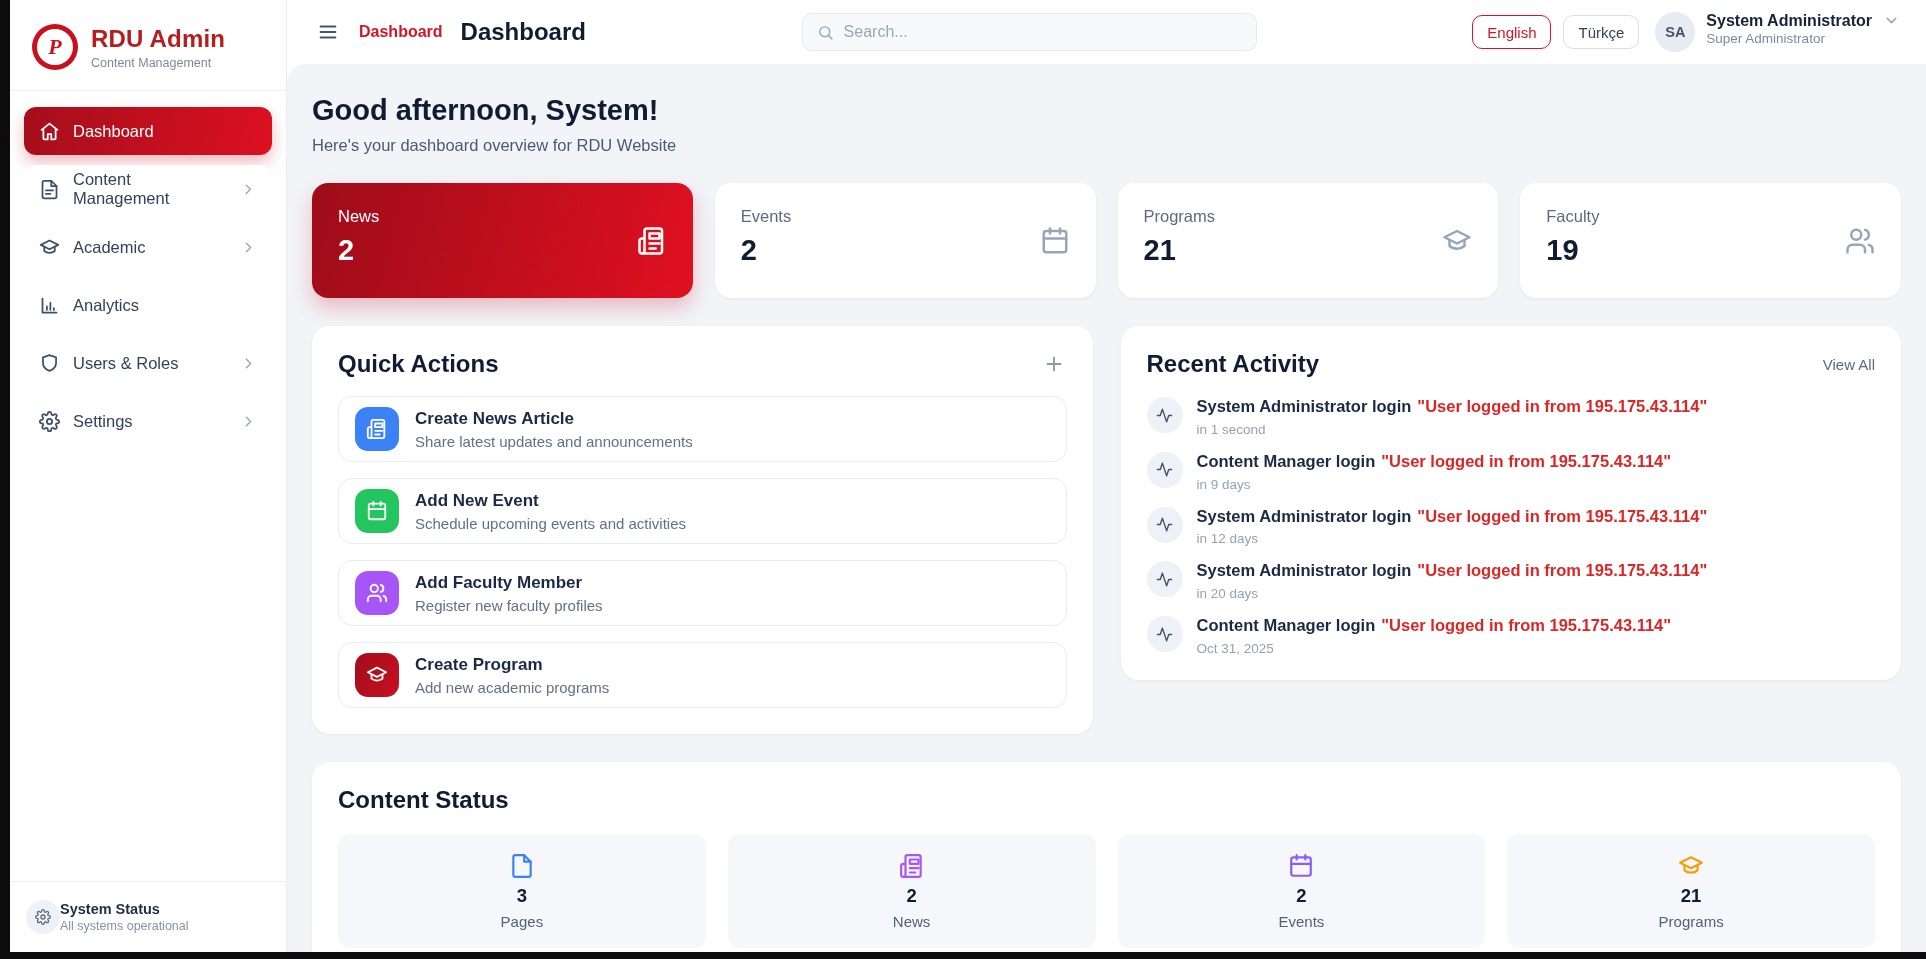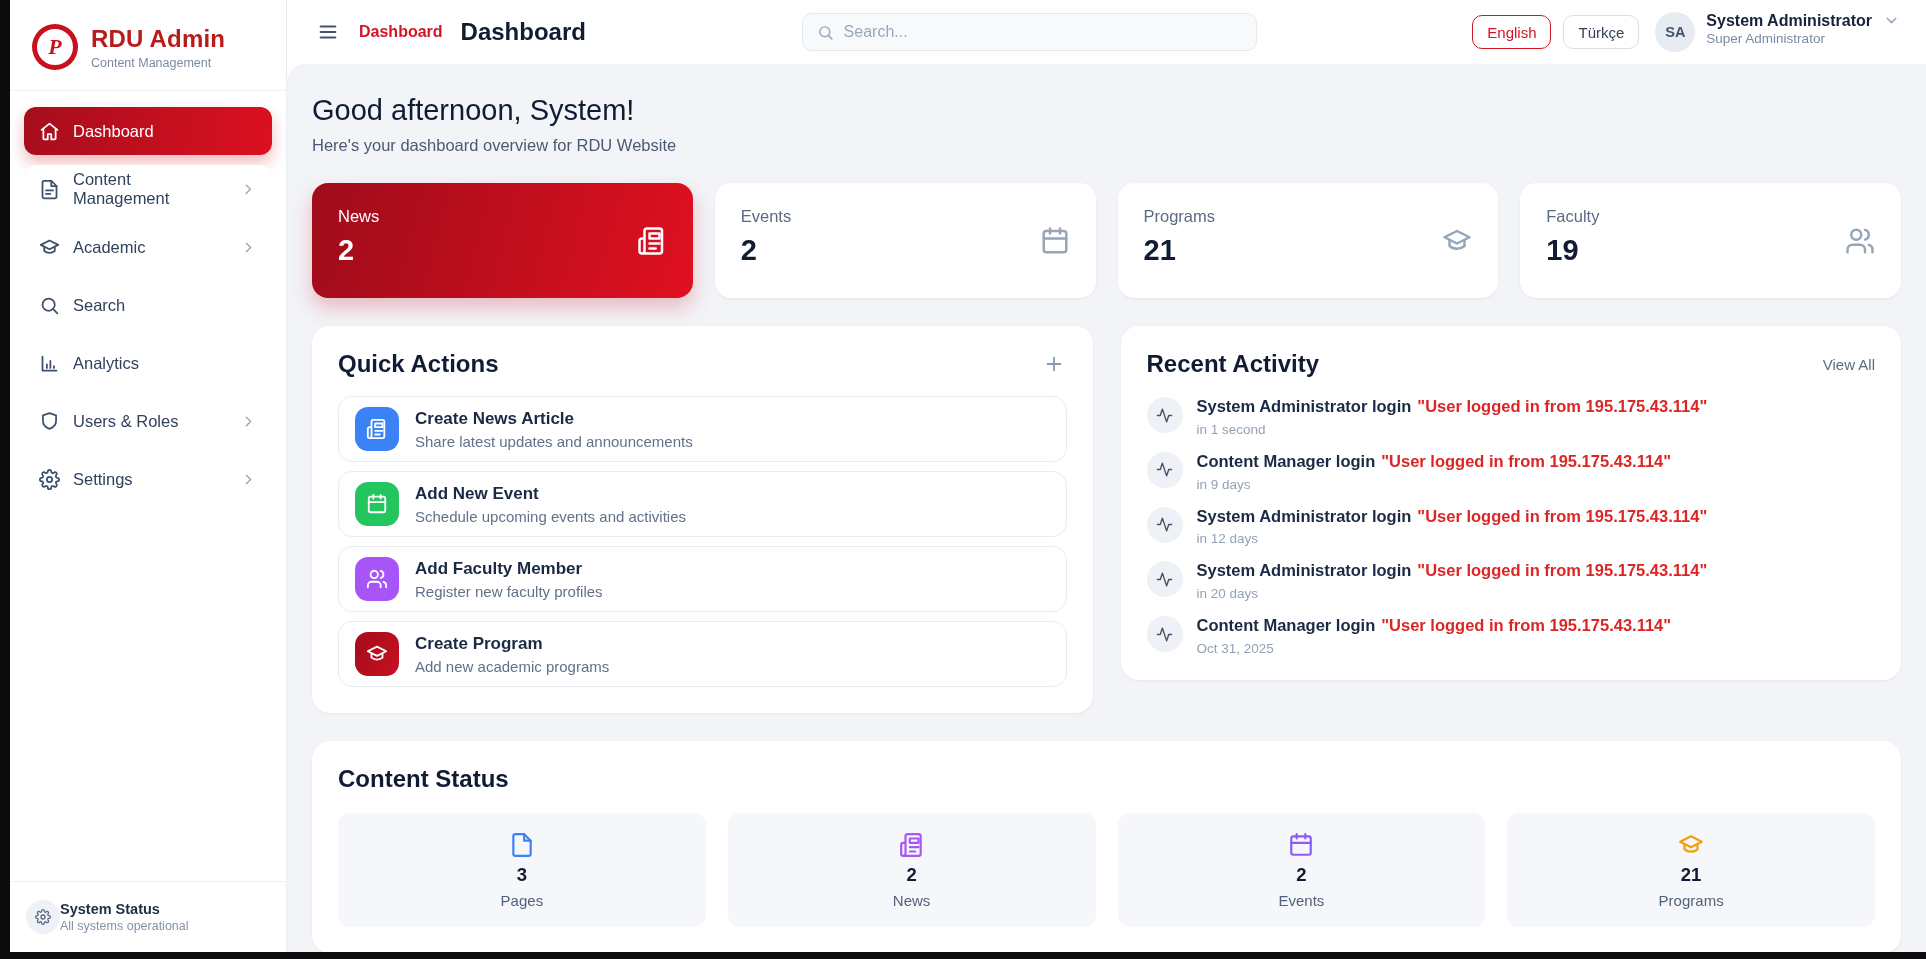--- a/index.html
+++ b/index.html
@@ -39,41 +39,41 @@
   .lang-btn{height:34px;padding:0 14px;border-radius:10px;background:#fff;font-size:15px;cursor:pointer;font-family:inherit}
   .lang-en{border:1.5px solid #d41425;color:#d41425;font-weight:500}
   .lang-tr{border:1px solid #d8dee6;color:#33415a;margin-left:-4px}
   .userbox{display:flex;align-items:flex-start;gap:11px;cursor:pointer}
   .avatar{width:40px;height:40px;border-radius:50%;background:#e7ecf3;color:#44536b;font-weight:700;font-size:14.5px;display:flex;align-items:center;justify-content:center;flex:none}
   .user-name{font-size:16px;font-weight:700;color:#16233a}
   .user-role{font-size:13.5px;color:#7c8aa0;margin-top:1px}
   .user-chev{color:#9aa7ba}
 
   .content{flex:1;background:#f2f4f8;border-top-left-radius:18px;padding:30px 25px 0;overflow:hidden}
-  .greet-title{font-size:29px;font-weight:400;color:#101c33}
+  .greet-title{font-size:29px;font-weight:700;color:#101c33}
   .greet-sub{font-size:16.5px;color:#4b5a72;margin-top:9px}
 
   .stats{display:grid;grid-template-columns:repeat(4,1fr);gap:22px;margin-top:28px}
   .stat-card{position:relative;background:#fff;border-radius:16px;padding:24px 26px;height:115px;box-shadow:0 1px 3px rgba(15,23,42,.06);cursor:pointer}
   .stat-card .label{font-size:16.5px;color:#5b6b82}
   .stat-card .value{font-size:29px;font-weight:800;color:#101c33;margin-top:8px}
   .stat-card .ic{position:absolute;right:26px;top:50%;transform:translateY(-50%);color:#97a5b8}
   .stat-card .ic svg{width:30px;height:30px}
   .stat-card.red{background:linear-gradient(105deg,#9e0c1a,#e01020);box-shadow:0 10px 20px rgba(200,16,30,.25)}
   .stat-card.red .label,.stat-card.red .value{color:#fff}
   .stat-card.red .ic{color:#fff}
 
   .mid{display:grid;grid-template-columns:1fr 1fr;gap:28px;margin-top:28px;align-items:start}
   .card{background:#fff;border-radius:18px;box-shadow:0 1px 3px rgba(15,23,42,.06)}
   .card-head{display:flex;align-items:center;justify-content:space-between}
   .card-title{font-size:24px;font-weight:800;color:#101c33}
   .plus-btn{background:none;border:none;color:#8b99ad;cursor:pointer;padding:2px}
 
   .qa{padding:24px 26px 26px}
-  .qa-list{margin-top:18px;display:flex;flex-direction:column;gap:9px}
+  .qa-list{margin-top:18px;display:flex;flex-direction:column;gap:16px}
   .qa-item{display:flex;align-items:center;gap:16px;border:1px solid #e8edf3;border-radius:14px;padding:10px 16px;cursor:pointer;background:#fff;text-align:left}
   .qa-ic{width:44px;height:44px;border-radius:13px;display:flex;align-items:center;justify-content:center;color:#fff;flex:none}
   .qa-ic svg{width:22px;height:22px}
   .qa-t{font-size:17px;font-weight:700;color:#1b2a44}
   .qa-s{font-size:15px;color:#62718a;margin-top:4px}
   .qa-blue{background:#3b82f6}.qa-green{background:#22c55e}.qa-purple{background:#a855f7}
   .qa-red{background:linear-gradient(120deg,#a30d1b,#c81020)}
 
   .ra{padding:24px 26px}
   .view-all{font-size:15px;color:#5b6b82;cursor:pointer;font-weight:500;background:none;border:none;font-family:inherit}
@@ -147,29 +147,20 @@
               </svg>
           </span>
           <span>Academic</span>
           <span class="chev">
             <svg viewBox="0 0 24 24" fill="none" stroke="currentColor" stroke-width="2" stroke-linecap="round" stroke-linejoin="round">
                 <path d="m9 18 6-6-6-6"></path>
               </svg>
           </span>
         </button>
 
-        <button class="nav-item">
-          <span class="nic">
-            <svg viewBox="0 0 24 24" fill="none" stroke="currentColor" stroke-width="2" stroke-linecap="round" stroke-linejoin="round">
-                <circle cx="11" cy="11" r="7"></circle>
-                <path d="m16.5 16.5 4.5 4.5"></path>
-              </svg>
-          </span>
-          <span>Search</span>
-        </button>
 
         <button class="nav-item">
           <span class="nic">
             <svg viewBox="0 0 24 24" fill="none" stroke="currentColor" stroke-width="2" stroke-linecap="round" stroke-linejoin="round">
                 <path d="M4 4v16h16"></path>
                 <path d="M9 17v-4M13 17v-8M17 17v-2"></path>
               </svg>
           </span>
           <span>Analytics</span>
         </button>

